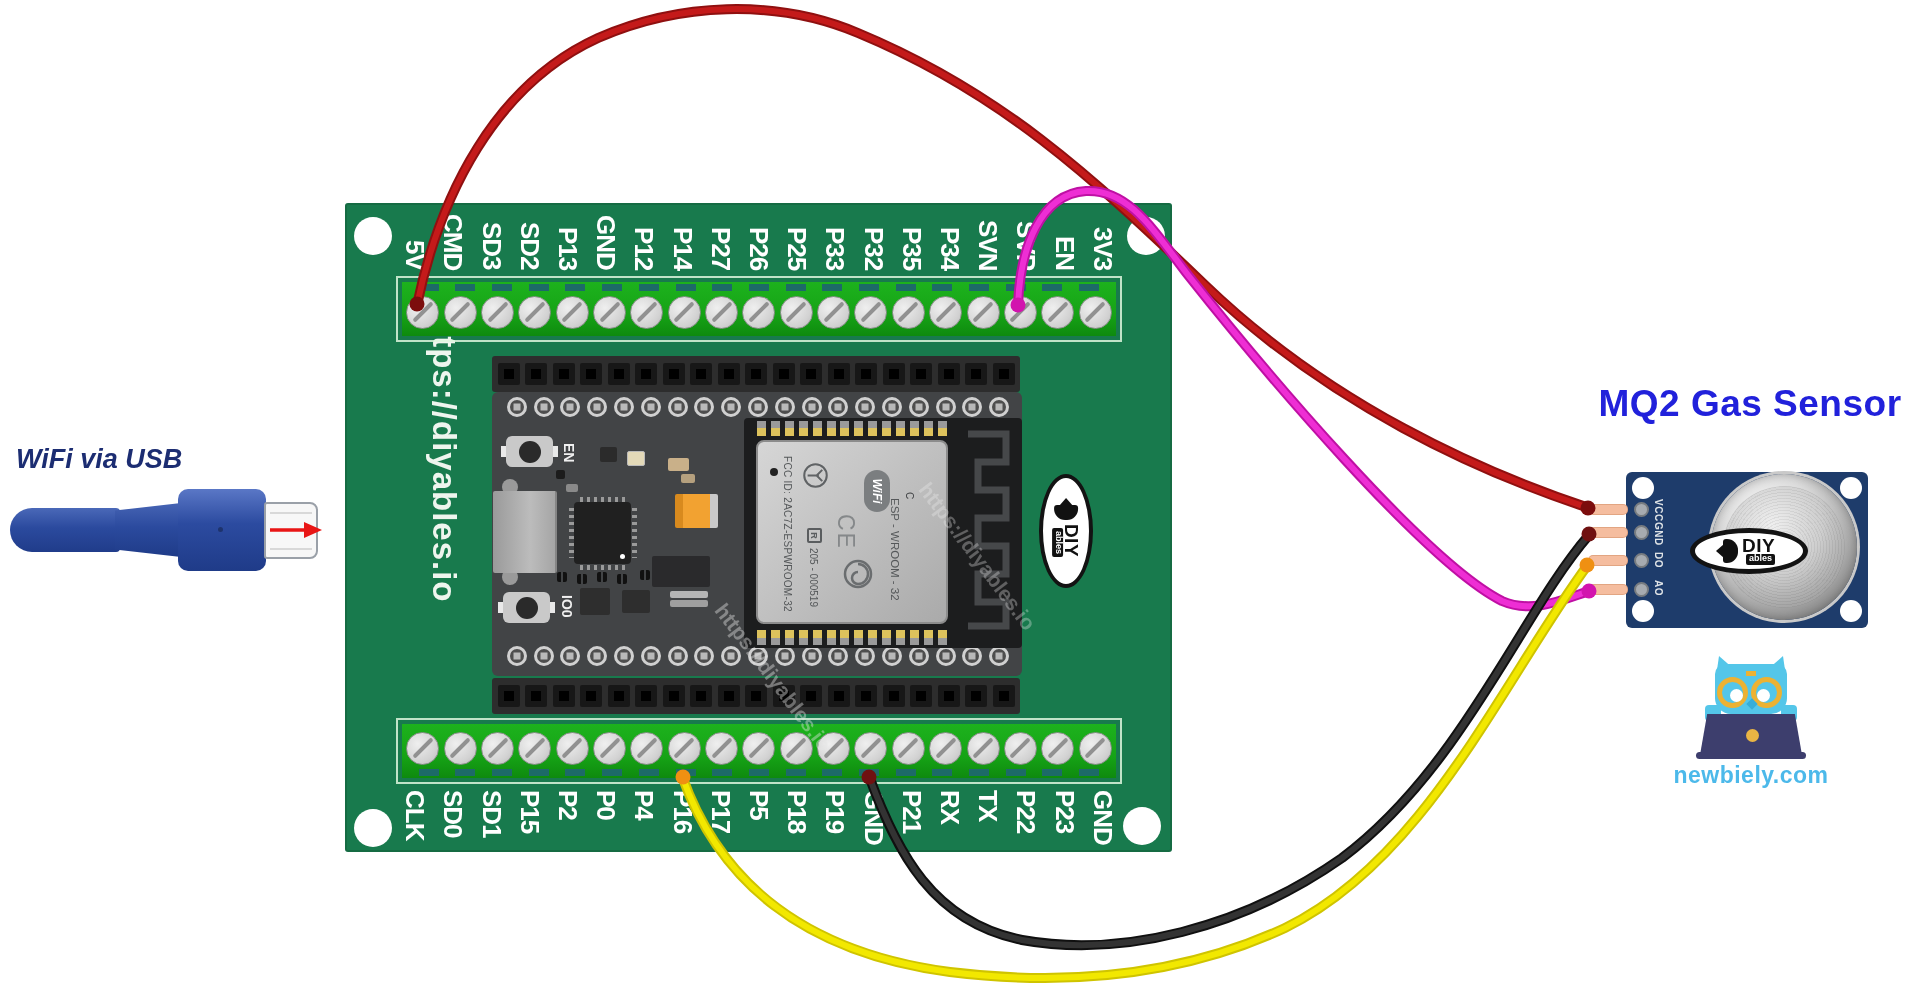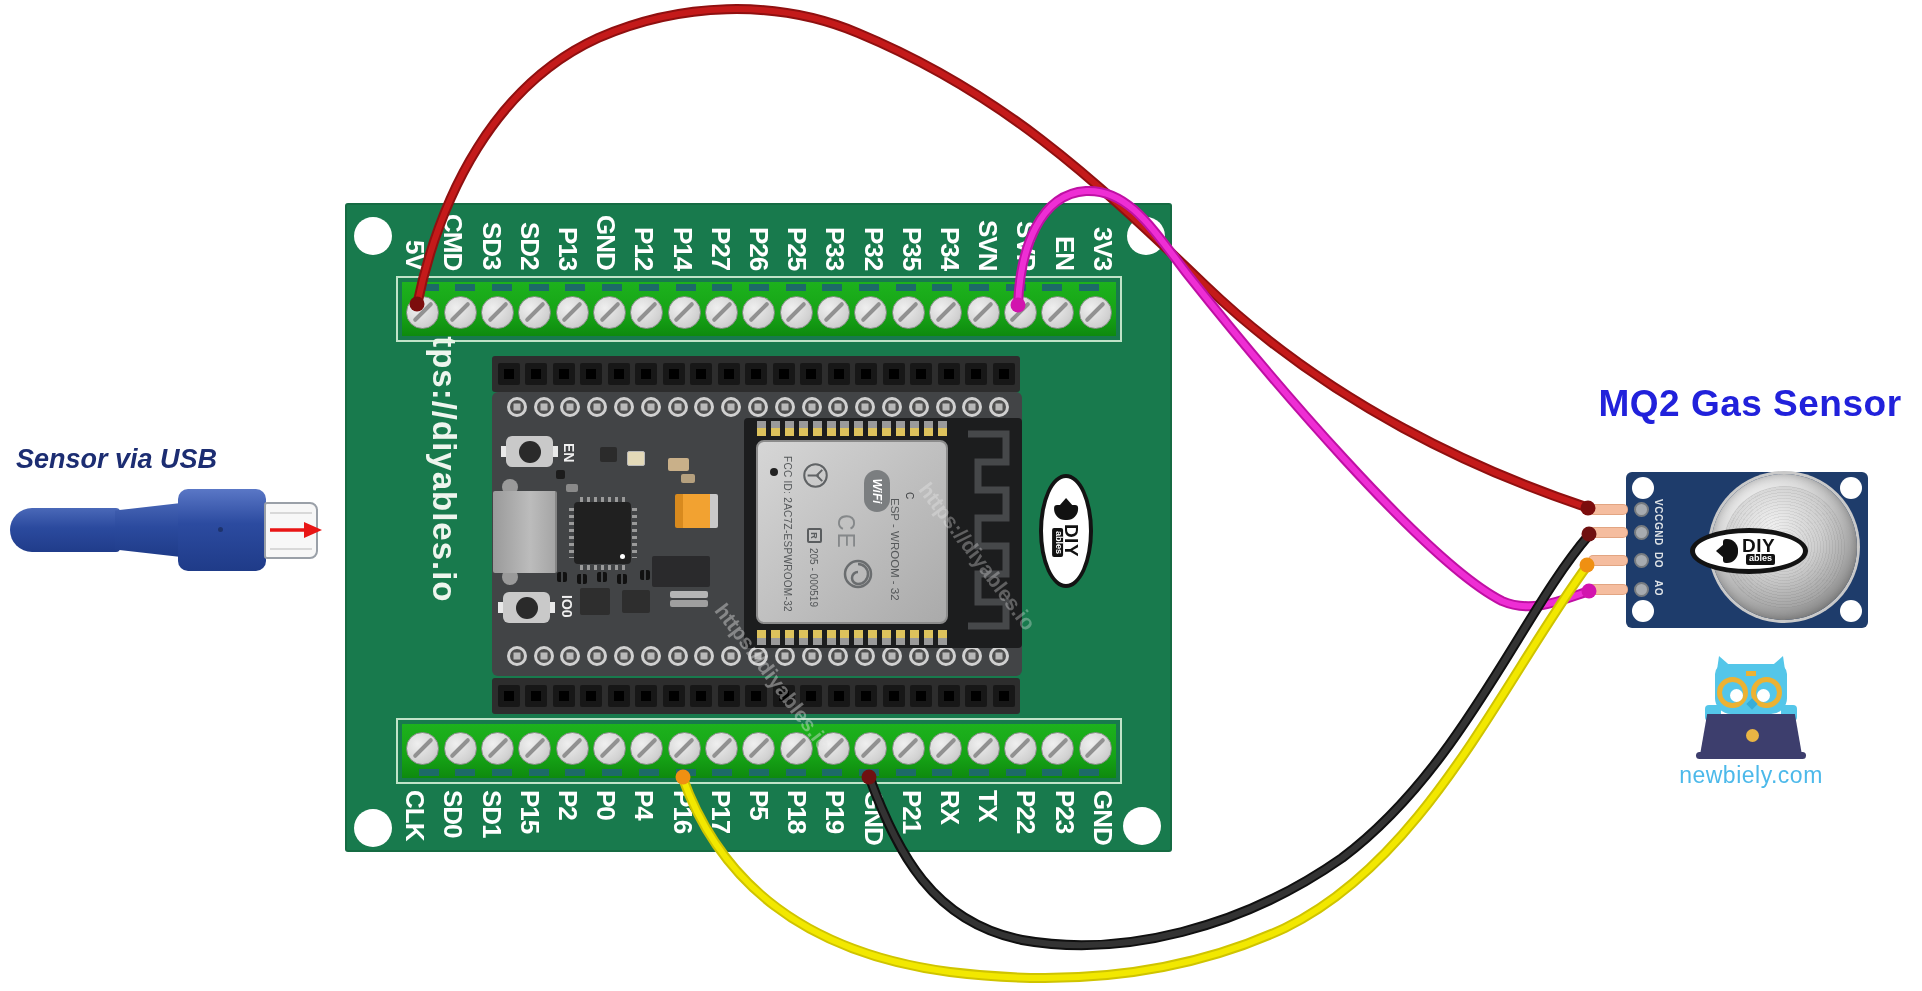--- a/index.html
+++ b/index.html
@@ -133,30 +133,30 @@
   .lens { position:absolute; width:31px; height:31px; border-radius:50%; border:5px solid #ecb233; background:#54c6e9; }
   .pupil { position:absolute; width:13px; height:13px; border-radius:50%; background:#fff; top:7px; }
   .owl-bridge { position:absolute; left:31px; top:7px; width:10px; height:5px; background:#ecb233; }
   .owl-beak { position:absolute; left:33px; top:36px; width:8px; height:8px; background:#36aed8; transform:rotate(45deg); }
   .owl-shoulder { position:absolute; top:41px; width:16px; height:16px; background:#54c6e9; border-radius:4px; }
   .laptop { position:absolute; left:1700px; top:714px; width:102px; height:41px; background:#3d3e6d;
     clip-path:polygon(7% 0, 93% 0, 100% 100%, 0 100%); }
   .laptop-base { position:absolute; left:1696px; top:752px; width:110px; height:7px; background:#3d3e6d; border-radius:4px; }
   .laptop-dot { position:absolute; left:1746px; top:729px; width:13px; height:13px; border-radius:50%; background:#eab544; }
   .newbiely-text { position:absolute; left:1660px; top:762px; width:182px; text-align:center;
-    font-size:23px; font-weight:normal; color:#4cb9ea; letter-spacing:0.5px; }
+    font-size:23px; font-weight:bold; color:#4cb9ea; letter-spacing:0.5px; }
 
   .wires { position:absolute; left:0; top:0; pointer-events:none; }
 </style>
 </head>
 <body>
 
 <div class="stage">
 
-  <div class="power-label">Sensor via USB</div>
+  <div class="power-label">WiFi via USB</div>
   <div>
     <div class="cable-body"></div>
     <div class="cable-neck"></div>
     <div class="cable-connector"></div>
     <div class="cable-dot"></div>
     <div class="cable-tip"></div>
     <svg class="usb-arrow" width="60" height="24">
       <line x1="4" y1="12" x2="40" y2="12" stroke="#e81515" stroke-width="3.5"></line>
       <polygon points="38,4 56,12 38,20" fill="#e81515"></polygon>
     </svg>

